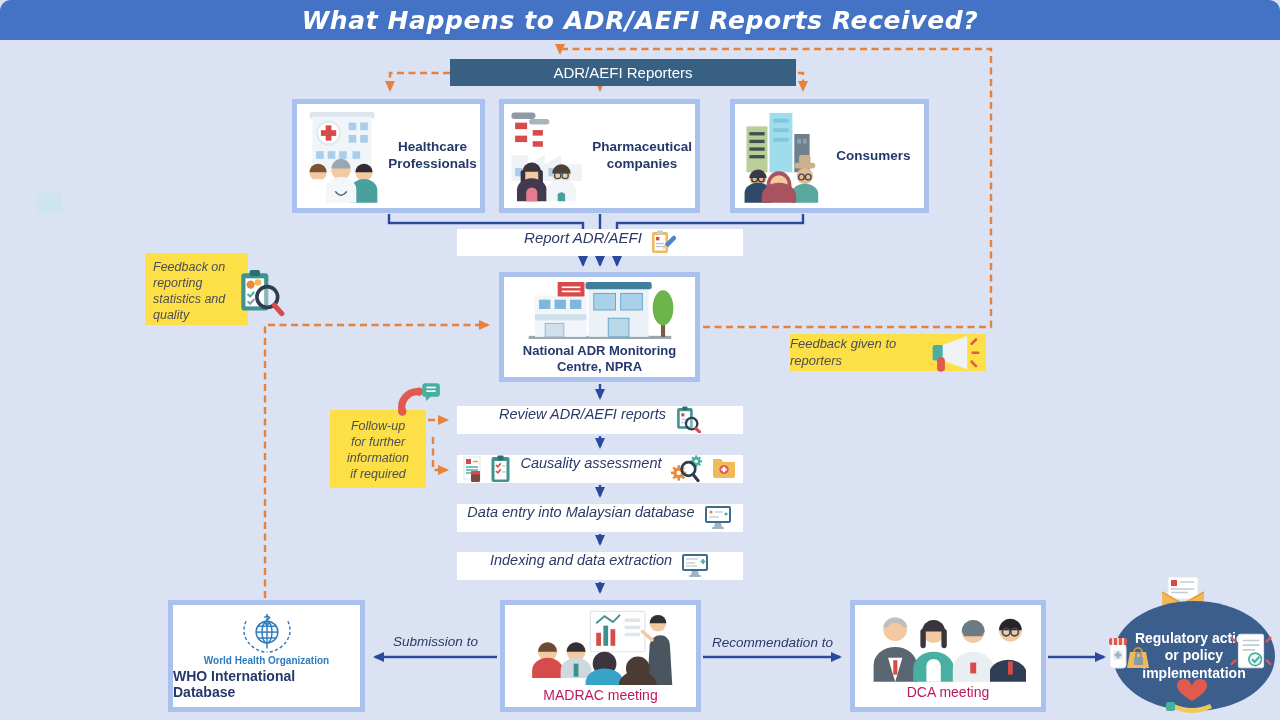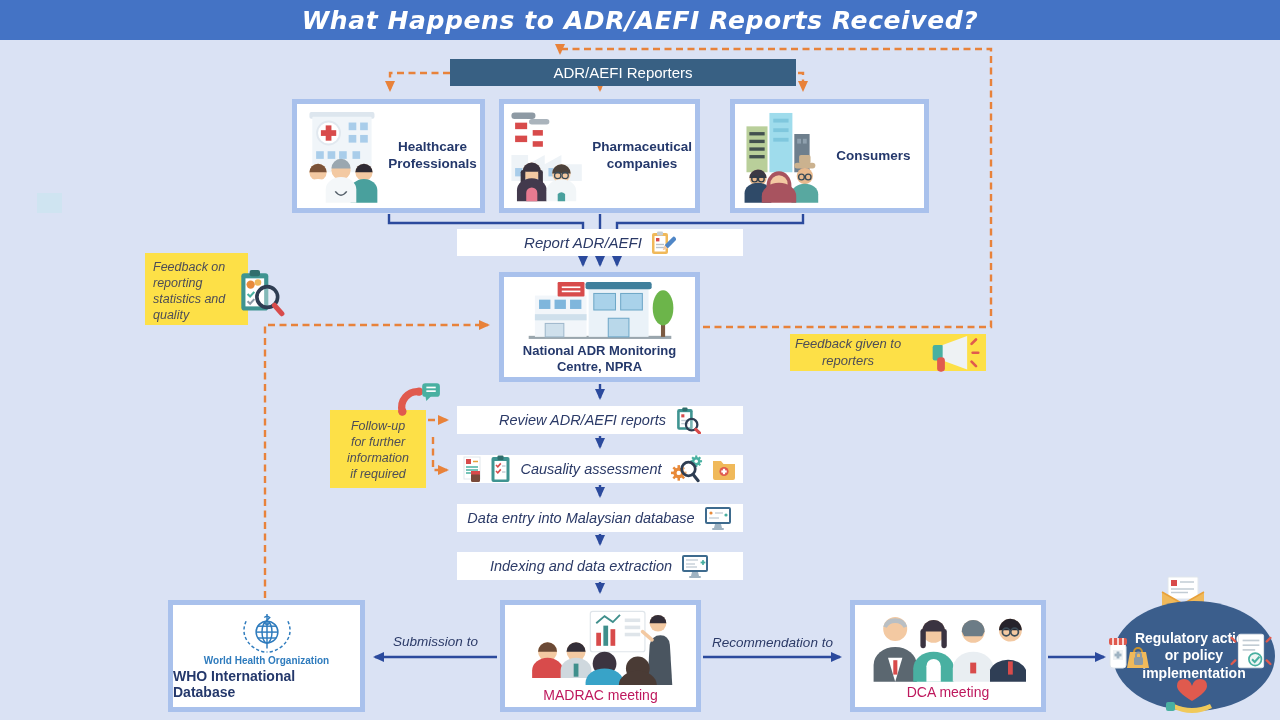--- a/index.html
+++ b/index.html
@@ -1,34 +1,34 @@
 <!DOCTYPE html>
 <html><head>
 <meta charset="utf-8">
 <style>
   html,body{margin:0;padding:0;background:#dae2f4;}
   #canvas{position:relative;width:1280px;height:720px;background:#dae2f4;
-    font-family:"Liberation Sans",sans-serif;overflow:hidden;}
+    font-family:"Liberation Sans",sans-serif;overflow:hidden;border-radius:11px;}
   .abs{position:absolute;box-sizing:border-box;}
   
   .titlebar{left:0;top:0;width:1280px;height:40px;background:#4473c5;
     display:flex;align-items:center;justify-content:center;}
   .titlebar span{color:#fff;font-size:25px;font-weight:bold;font-style:italic;
     letter-spacing:.6px;font-family:"DejaVu Sans",sans-serif;}
   
   .rep-header{left:450px;top:59px;width:346px;height:27px;background:#386083;
     color:#fff;font-size:15px;display:flex;align-items:center;justify-content:center;}
   
   .pic-box{border:5px solid #a9c1ec;background:#fff;display:flex;align-items:center;
     justify-content:center;}
   .pic-box .lbl{color:#24386b;font-weight:bold;font-size:13.5px;text-align:center;
     line-height:1.25;flex:1;padding:0 3px;}
   
   .step-bar{left:457px;width:286px;height:28px;background:#fff;display:flex;
-    align-items:center;justify-content:center;gap:8px;color:#2b3a67;
+    justify-content:center;gap:8px;color:#2b3a67;
     font-style:italic;font-size:14.5px;padding:0 6px;}
   .step-bar .txt{white-space:nowrap;}
   
   .note{background:#fde047;color:#4d4d57;font-style:italic;font-size:12.5px;
     line-height:1.28;}
   
   .flow-label{color:#2b3a67;font-style:italic;font-size:13.5px;text-align:center;}
   
   .col{flex-direction:column;gap:2px;}
   .npra-lbl{color:#24386b;font-weight:bold;font-size:13px;text-align:center;line-height:1.2;}
@@ -240,21 +240,21 @@
     <rect x="12" y="9" width="18" height="27" fill="#fff"></rect>
     <rect x="16" y="1" width="10" height="6" rx="2" fill="#2f6e6c"></rect>
     <circle cx="17" cy="15" r="4" fill="#e88a3a"></circle>
     <circle cx="24" cy="13" r="3.2" fill="#f0b95a"></circle>
     <path d="M14 24 l2.5 2.5 4 -4.5" stroke="#49b0a1" fill="none" stroke-width="2"></path>
     <path d="M14 31 l2.5 2.5 4 -4.5" stroke="#8a99a6" fill="none" stroke-width="2"></path>
     <circle cx="33" cy="27" r="10" fill="rgba(255,255,255,.35)" stroke="#2e3d52" stroke-width="3.5"></circle>
     <line x1="40" y1="35" x2="47" y2="43" stroke="#d84b4b" stroke-width="5" stroke-linecap="round"></line>
   </svg>
 
-  <div class="abs note z3" style="left:790px;top:334px;width:196px;height:37px;display:flex;align-items:center;justify-content:center;font-size:13px;padding-right:80px;text-align:center;">
+  <div class="abs note z3" style="left:790px;top:334px;width:196px;height:37px;display:flex;align-items:center;justify-content:center;font-size:13px;padding-right:80px;">
     <span style="width:120px;">Feedback given to reporters</span>
   </div>
   <svg class="abs z3" style="left:925px;top:335px;" width="62" height="40" viewBox="0 0 50 36">
     <rect x="4" y="9" width="10" height="14" rx="2" fill="#49b0a1"></rect>
     <polygon points="13,9 35,1 35,31 13,23" fill="#eef2f4"></polygon>
     <rect x="8" y="20" width="7" height="13" rx="3" fill="#e05a4e"></rect>
     <g stroke="#e05a4e" stroke-width="2.4" stroke-linecap="round">
       <line x1="39" y1="8" x2="43" y2="4"></line>
       <line x1="40" y1="16" x2="45" y2="16"></line>
       <line x1="39" y1="24" x2="43" y2="28"></line>

